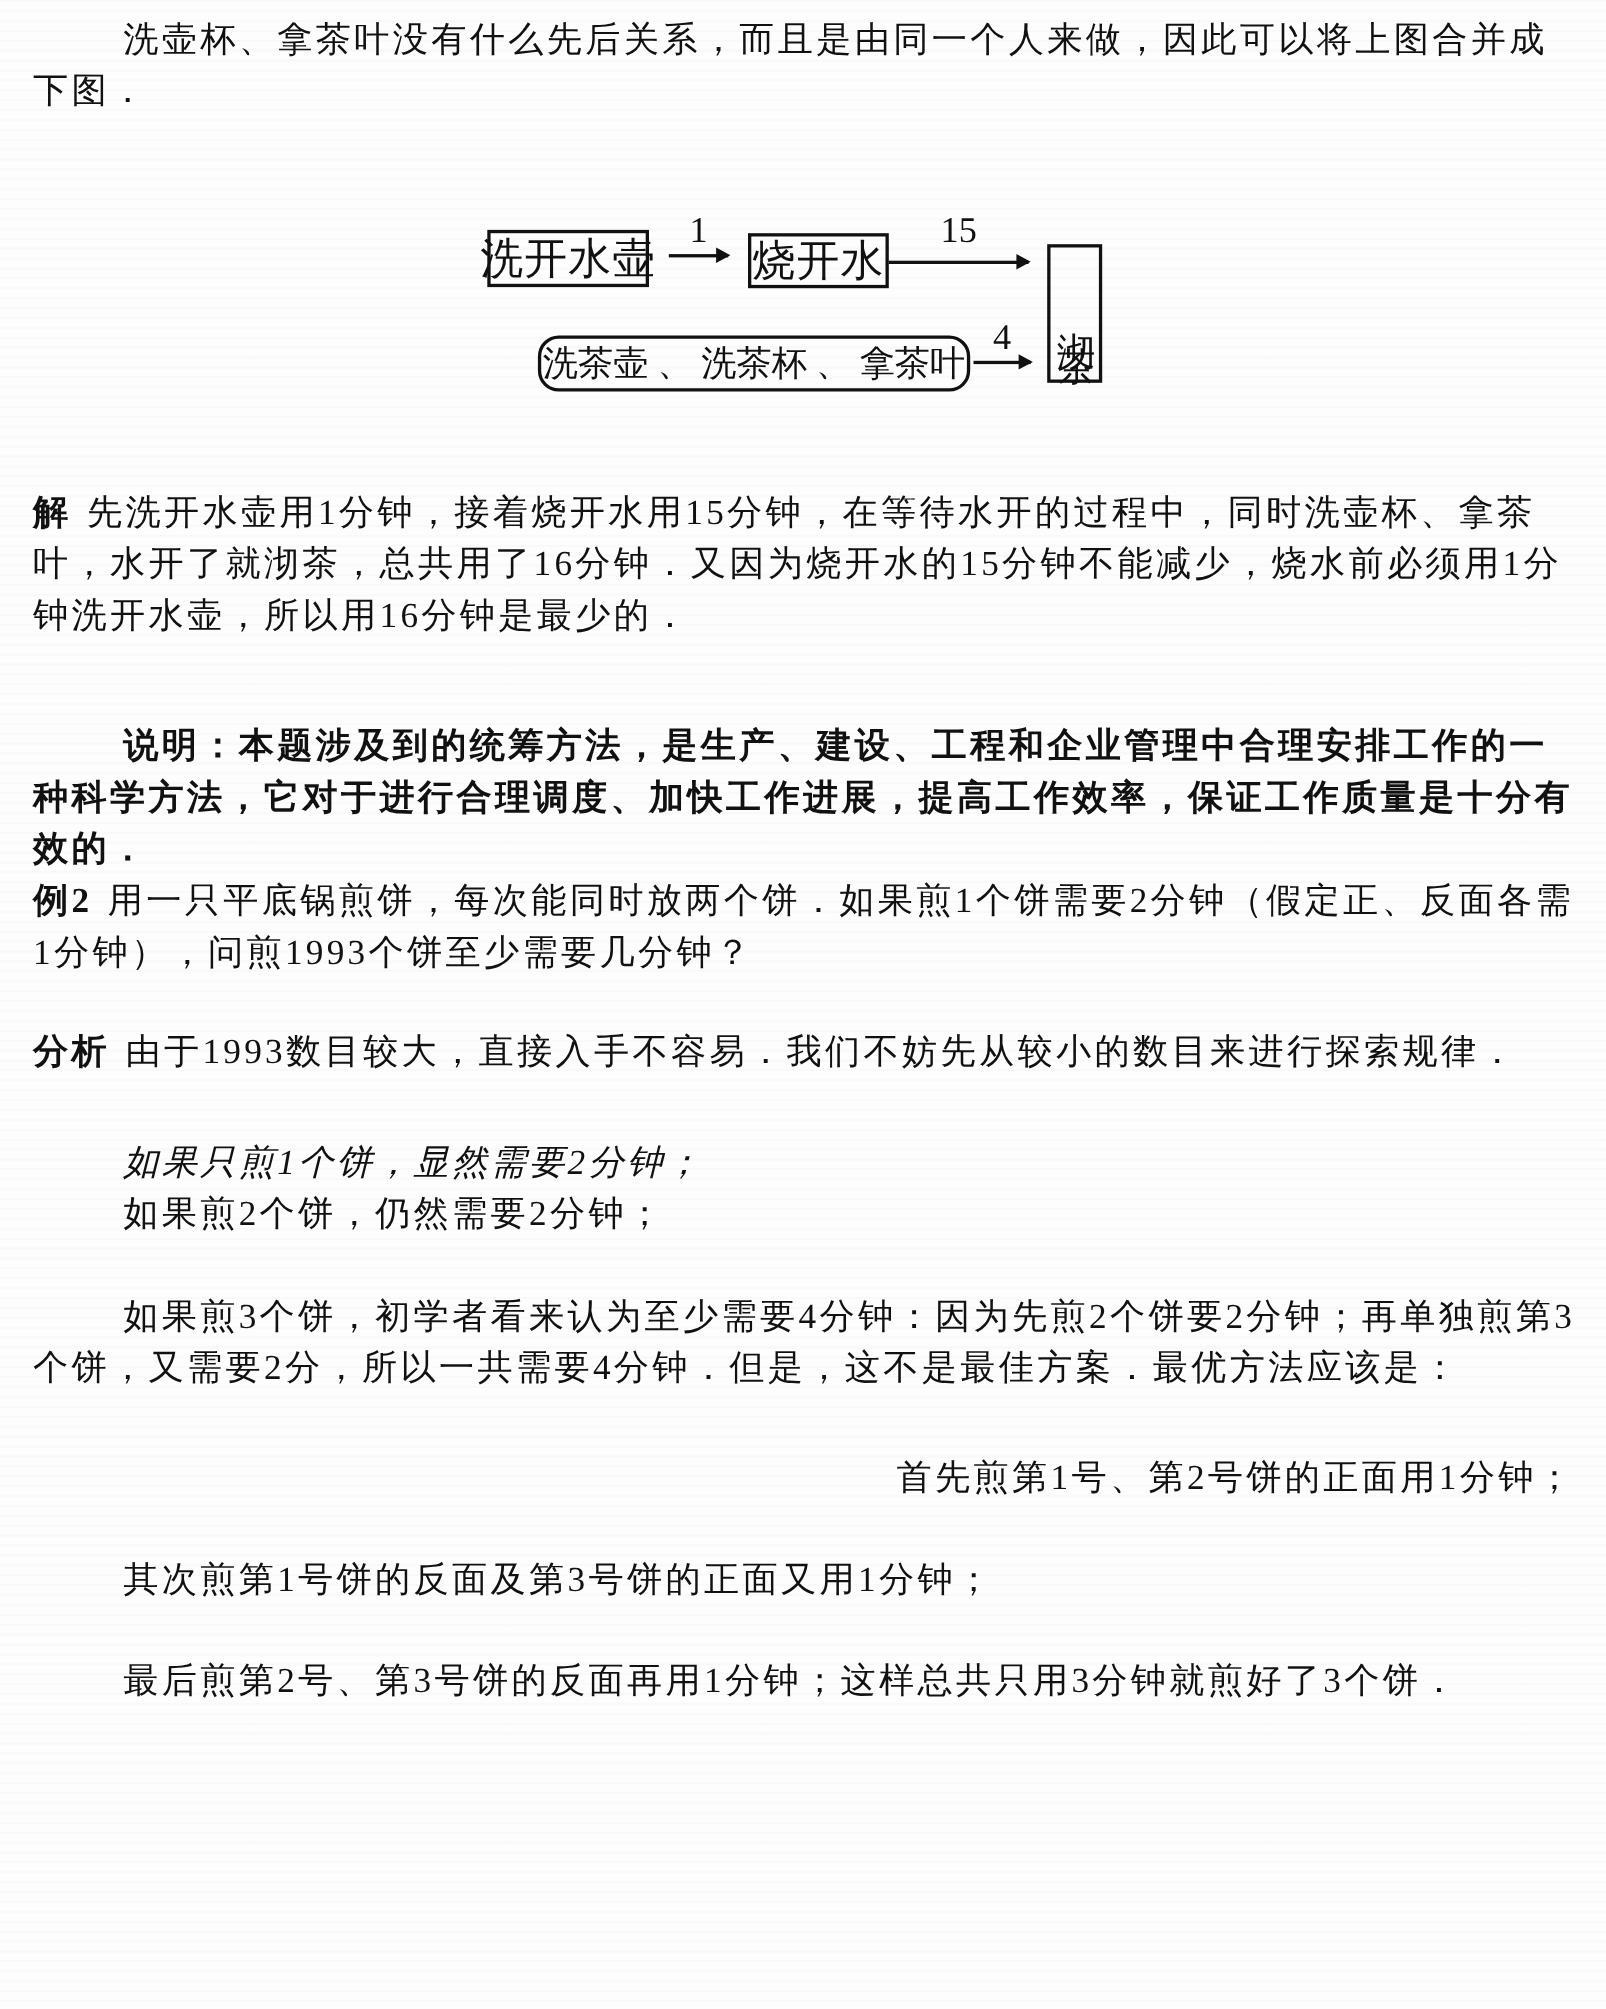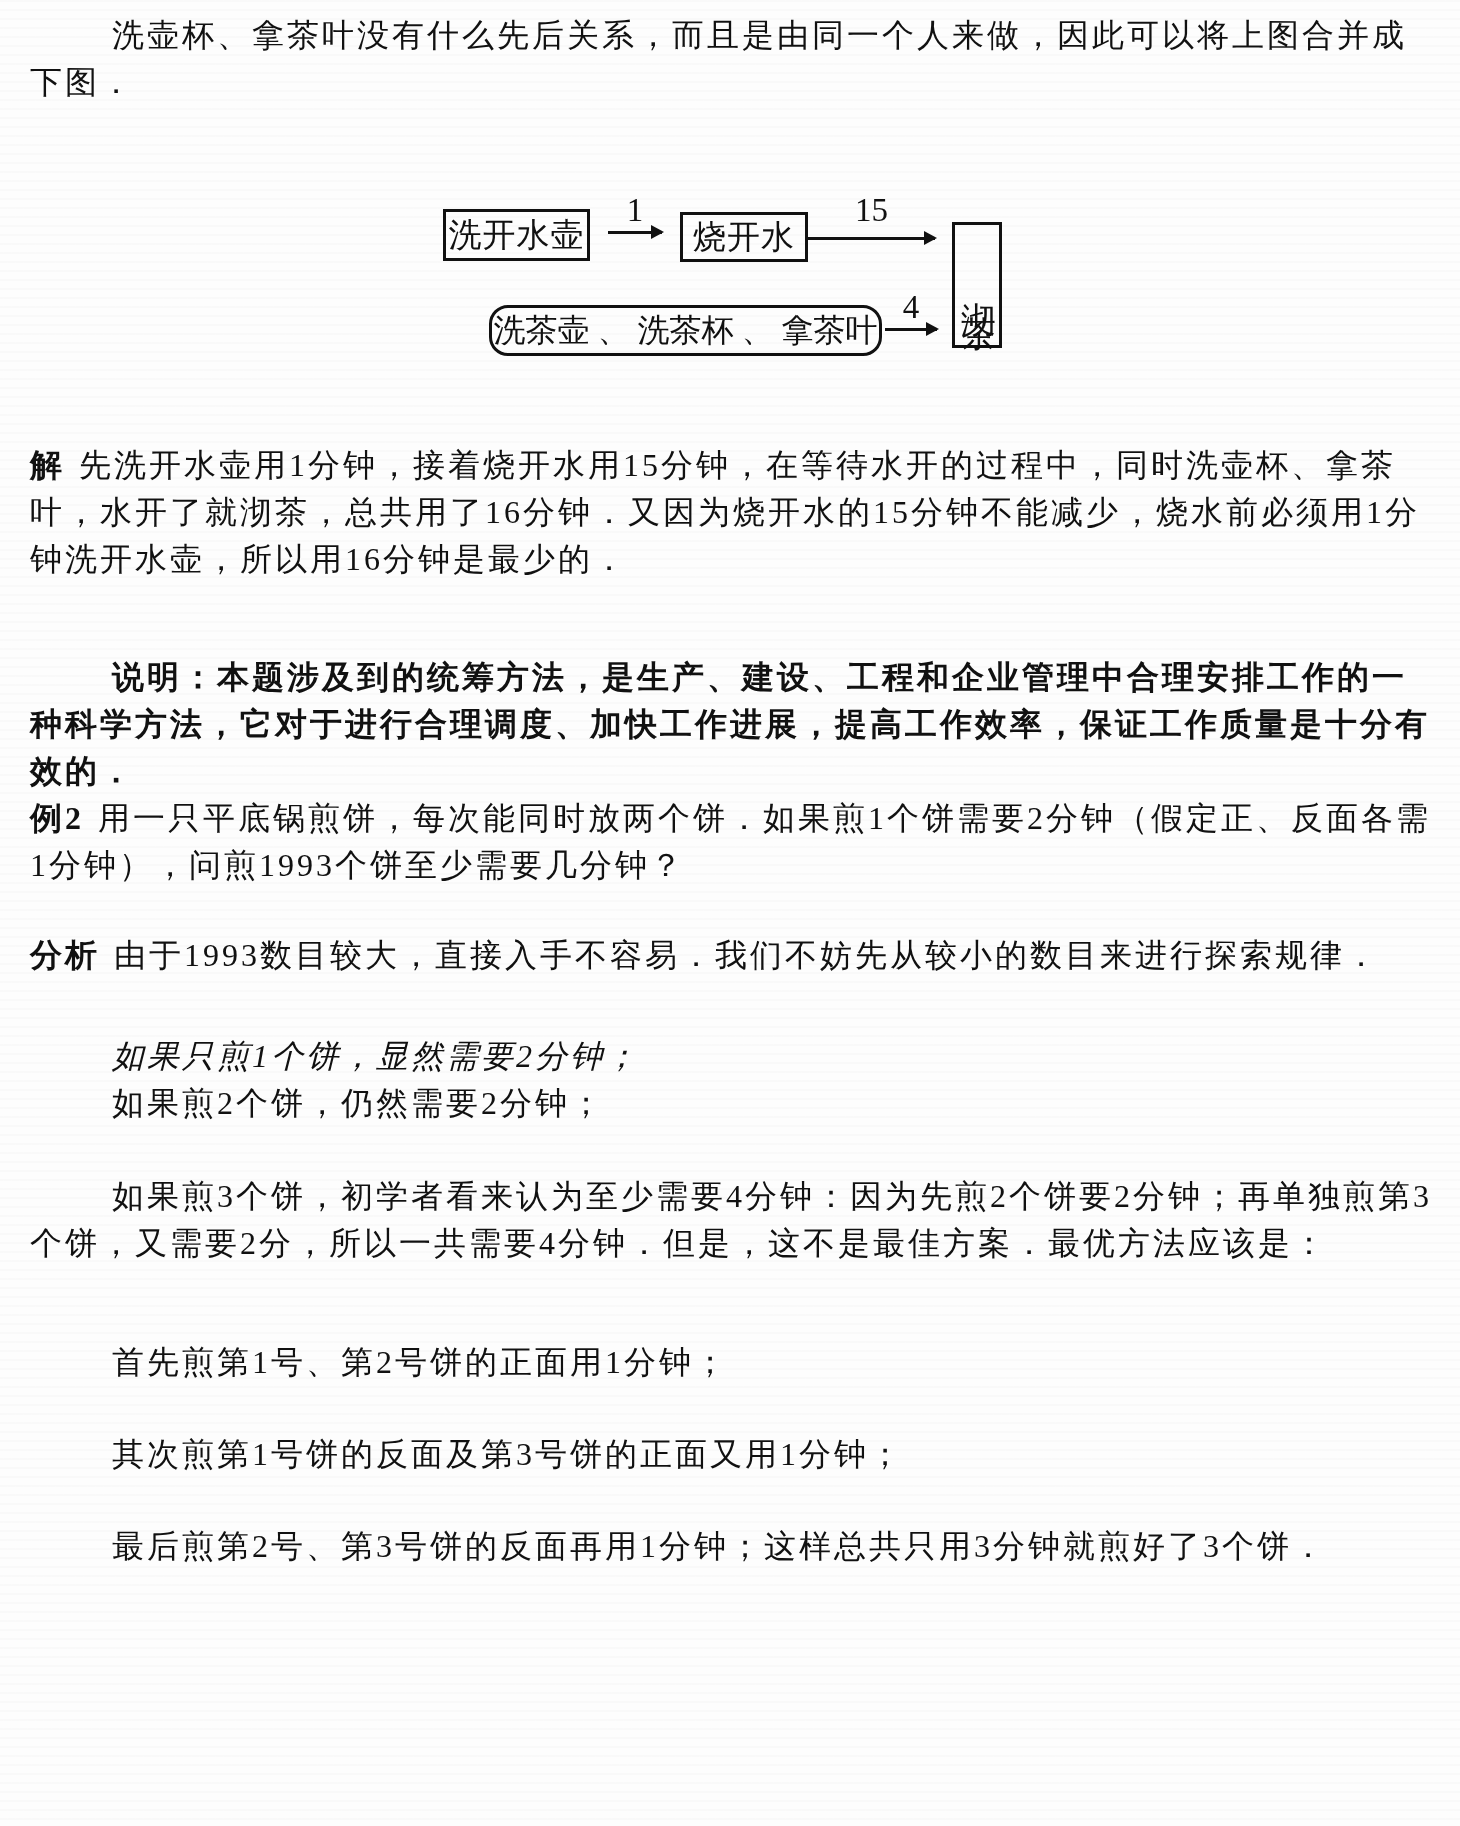--- a/index.html
+++ b/index.html
@@ -44,21 +44,21 @@
     height: 270px;
     margin: 0;
   }
   .dbox {
     position: absolute;
     box-sizing: border-box;
     border: 3px solid #111;
     display: flex;
     align-items: center;
     justify-content: center;
-    font-size: 33px;
+    font-size: 39px;
     letter-spacing: 1px;
     white-space: nowrap;
     background: transparent;
   }
   .box1 { left: 413px; top: 103px; width: 147px; height: 52px; }
   .box2 { left: 650px; top: 106px; width: 128px; height: 50px; }
   .box3 { left: 459px; top: 199px; width: 393px; height: 51px; font-size: 32px; letter-spacing: 0; border-radius: 19px; }
   .box4 {
     left: 922px; top: 116px; width: 50px; height: 126px;
     writing-mode: vertical-rl;
@@ -95,21 +95,21 @@
   .albl2 { left: 778px; top: 86px;  width: 127px; }
   .albl3 { left: 855px; top: 183px; width: 52px; }
   
   .m-jie      { margin-top: 66px; }
   .m-shuoming { margin-top: 71px; font-weight: bold; }
   .m-li2      { }
   .m-fenxi    { margin-top: 43px; }
   .m-case1    { margin-top: 54px; font-style: italic; }
   .m-case2    { }
   .m-case3    { margin-top: 46px; }
-  .m-step1    { margin-top: 72px; }
+  .m-step1    { margin-top: 53px; text-align: right; }
   .m-step2    { margin-top: 45px; }
   .m-step3    { margin-top: 45px; }
 </style>
 </head>
 <body>
 
 <div class="page">
 
   <p class="para indent">洗壶杯、拿茶叶没有什么先后关系，而且是由同一个人来做，因此可以将上图合并成下图．</p>
 

